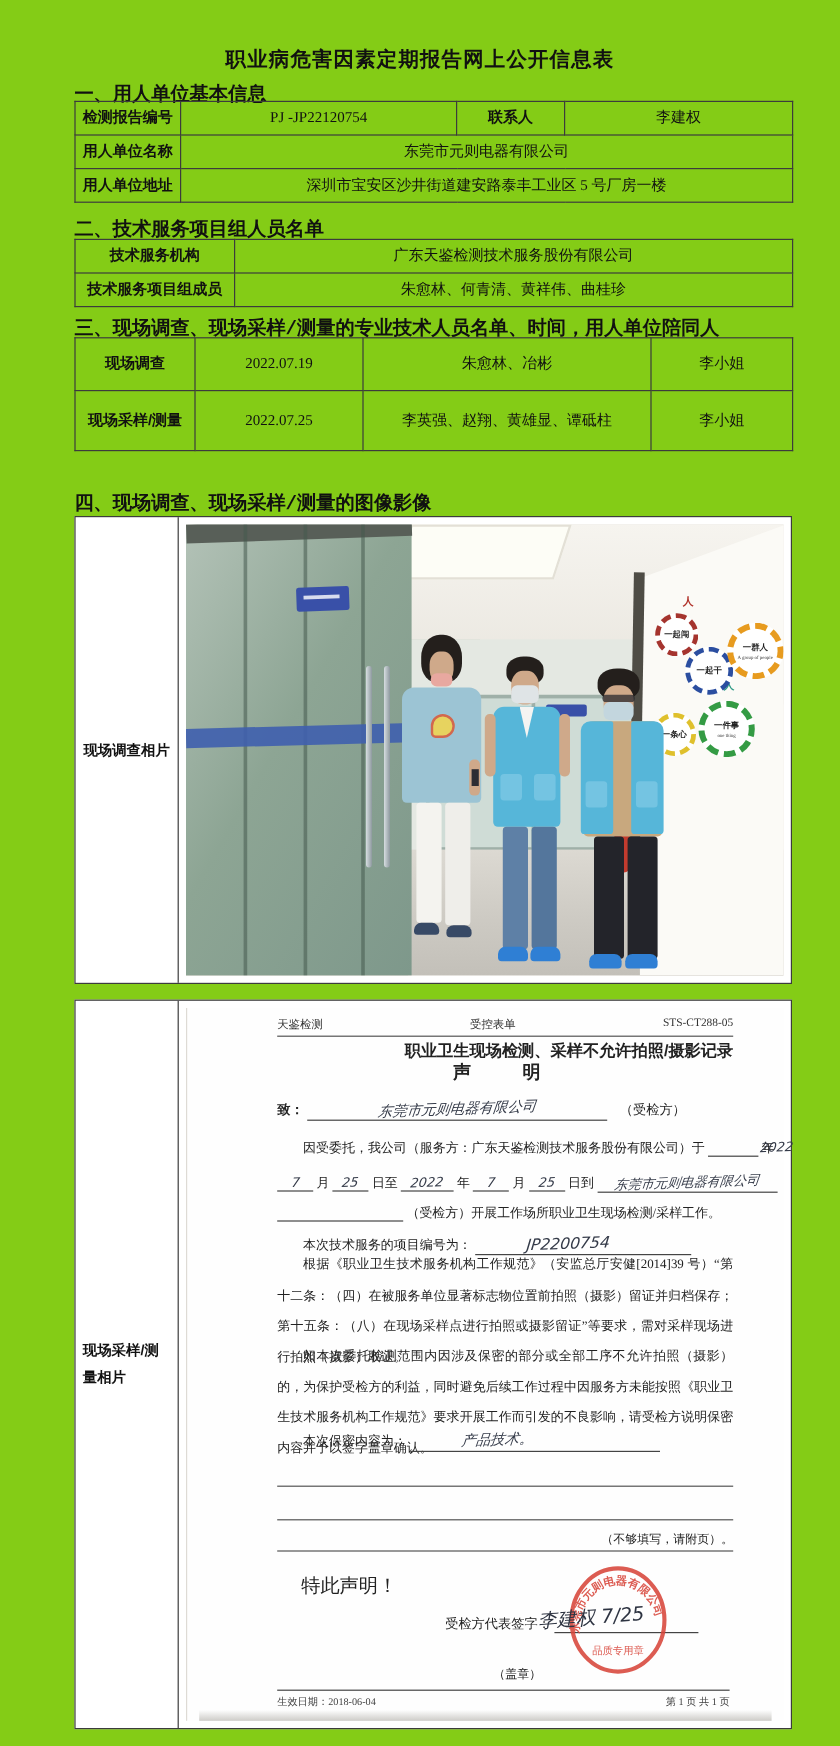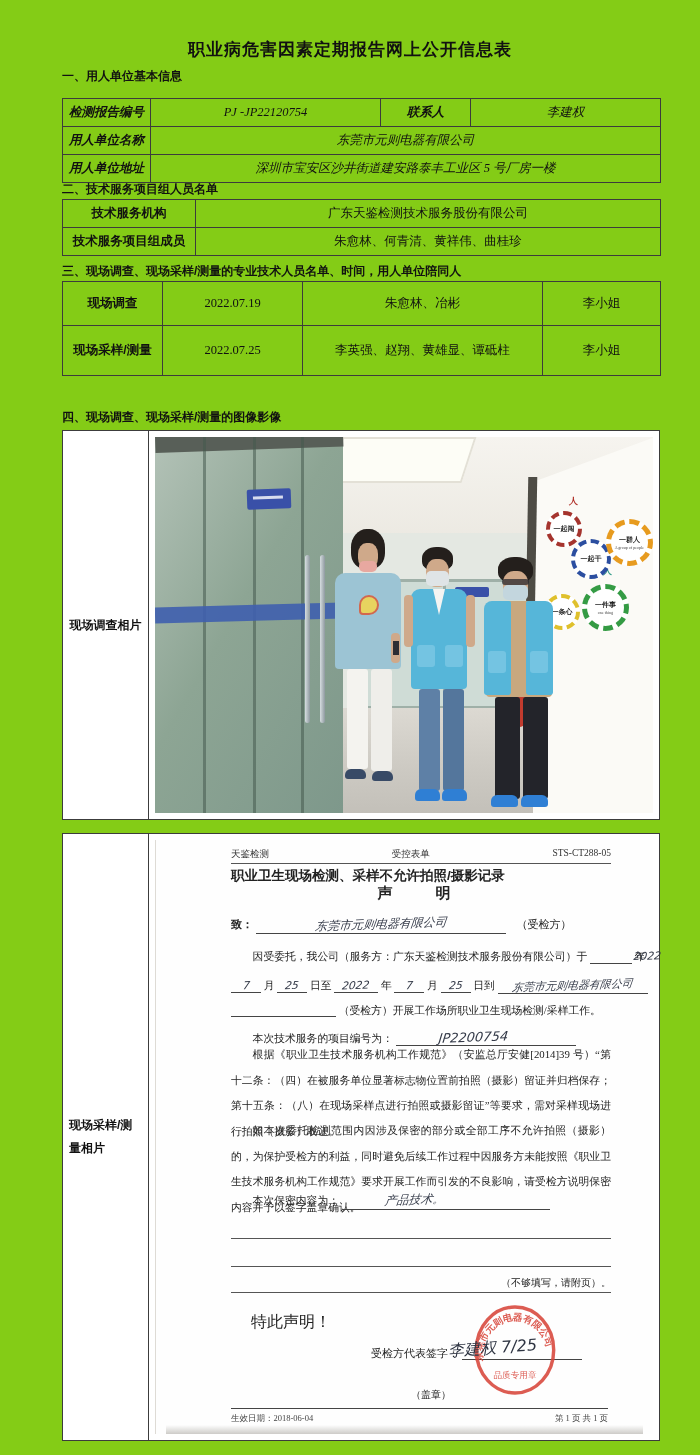--- a/index.html
+++ b/index.html
@@ -1,21 +1,21 @@
 <!DOCTYPE html>
 <html><head>
 <meta charset="utf-8">
 <style>
   html,body{margin:0;padding:0;background:#fff;}
   .sheet{position:relative;width:700px;height:1455px;background:#84cc16;overflow:hidden;
          font-family:"Liberation Serif",serif;color:#111;}
   .hd{font-family:"Liberation Sans",sans-serif;font-weight:bold;}
   .page-title{position:absolute;top:38px;left:0;width:100%;text-align:center;
               font-size:17px;letter-spacing:1px;}
-  .sec-head{position:absolute;left:62px;font-size:12px;}
+  .sec-head{position:absolute;left:62px;font-size:16px;font-family:Liberation Mono, monospace;}
   table.grid{position:absolute;left:62px;border-collapse:collapse;table-layout:fixed;width:598px;}
   table.grid td{border:1px solid #3c3c3c;font-size:12.5px;text-align:center;padding:2px 4px;
                 overflow:hidden;}
   td.lbl{font-family:"Liberation Sans",sans-serif;font-weight:bold;text-align:left;padding-left:8px;}
   td.lblc{font-family:"Liberation Sans",sans-serif;font-weight:bold;}
   
   .imgbox{position:absolute;left:62px;width:598px;border:1px solid #3c3c3c;display:flex;
           box-sizing:border-box;background:#fff;}
   .imgbox .side{width:86px;border-right:1px solid #3c3c3c;display:flex;align-items:center;
                 justify-content:center;text-align:left;font-size:12px;line-height:1.9;
@@ -67,21 +67,21 @@
   .leg{border-radius:3px;}
   .shoe{border-radius:6px 6px 3px 3px;}
   
   .docpage{position:absolute;inset:6px;background:#fefefe;border-left:1px solid #dedbd5;
            font-size:11px;color:#222;}
   .docpage::after{content:"";position:absolute;left:10px;right:10px;bottom:0;height:9px;
                   background:linear-gradient(rgba(185,182,175,0),rgba(165,162,155,.55));}
   .d-abs{position:absolute;left:75px;width:380px;}
   .doc-header{top:8px;display:flex;justify-content:space-between;font-size:9.5px;
               border-bottom:1px solid #555;padding-bottom:2px;color:#333;}
-  .doc-title{top:27px;text-align:left;font-size:13.5px;font-weight:bold;
+  .doc-title{top:27px;text-align:right;font-size:13.5px;font-weight:bold;
              font-family:"Liberation Sans",sans-serif;}
   .doc-sub{top:44px;text-align:center;font-size:15px;font-weight:bold;letter-spacing:14px;
            font-family:"Liberation Sans",sans-serif;}
   .dline{white-space:nowrap;}
   .blank{display:inline-block;border-bottom:1px solid #444;text-align:center;}
   .hand{font-style:italic;color:#353b49;transform:rotate(-2deg) skewX(-8deg);display:inline-block;
         font-family:"DejaVu Sans",sans-serif;}
   .para{text-align:justify;text-indent:2em;line-height:25.5px;font-size:10.8px;}
   .ruleline{border-bottom:1px solid #555;height:16px;}
   .stamp{position:absolute;left:316px;top:462px;width:86px;height:96px;opacity:.88;}
@@ -92,21 +92,21 @@
   .df-row{display:flex;justify-content:space-between;margin-bottom:5px;}
 </style>
 </head>
 <body>
 
 <div class="sheet">
 
   <div class="page-title hd">职业病危害因素定期报告网上公开信息表</div>
 
   <div class="sec-head hd" style="top:68px;">一、用人单位基本信息</div>
-  <table class="grid" style="top:98px;font-style:italic;">
+  <table class="grid" style="top:84px;">
     <colgroup>
         <col style="width:88px">
         <col style="width:230px">
         <col style="width:90px">
         <col style="width:190px">
       </colgroup>
     <tbody>
         <tr style="height:28px;">
       <td class="lbl">检测报告编号</td>
       <td>PJ -JP22120754</td>

